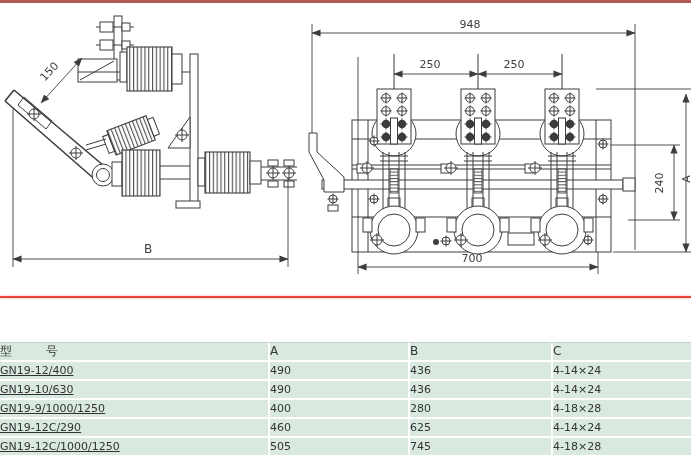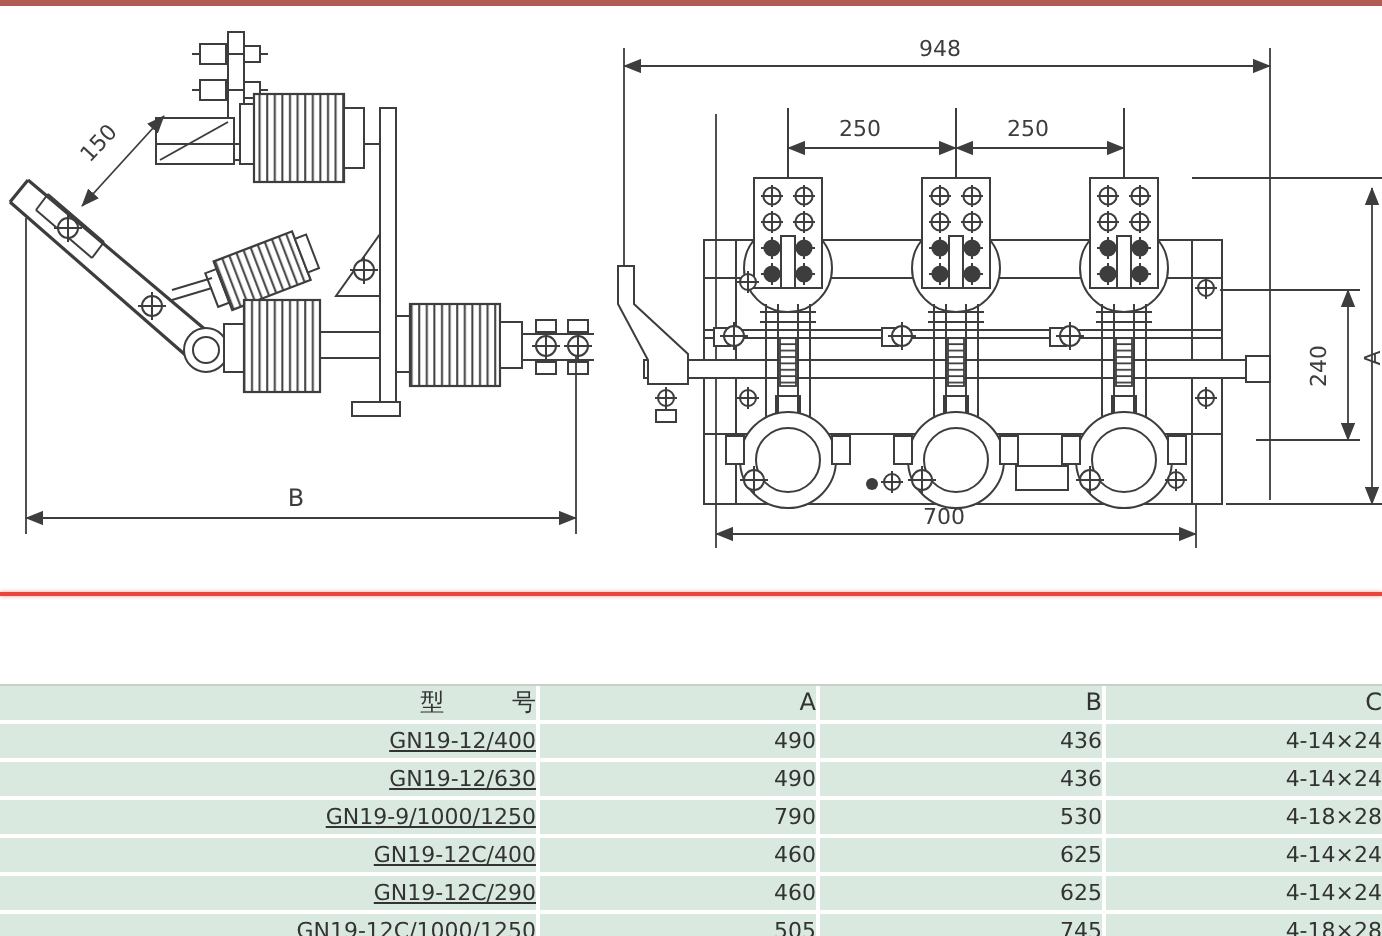--- a/index.html
+++ b/index.html
@@ -19,21 +19,21 @@
   .sd{fill:var(--line);stroke:none;}
   .rib{fill:url(#ribs);stroke:var(--line);stroke-width:1.1;}
   .dim{stroke:var(--line);fill:none;stroke-width:.9;}
   text.dt{fill:var(--line);font:11px "DejaVu Sans","Liberation Sans",sans-serif;stroke:none;}
   
   table.spec{position:absolute;top:342px;left:0;width:691px;border-collapse:separate;border-spacing:0;
     background:var(--table-bg);table-layout:fixed;border-top:1px solid #c7cfc8;
     font-size:11px;color:var(--text);}
   table.spec td,table.spec th{border-right:2px solid var(--table-border);
     border-bottom:2px solid var(--table-border);height:17px;line-height:17px;
-    text-align:right;font-weight:400;padding:0;overflow:hidden;white-space:nowrap;margin-left:40px;}
+    text-align:left;font-weight:400;padding:0;overflow:hidden;white-space:nowrap;margin-left:40px;}
   table.spec td:last-child,table.spec th:last-child{border-right:none;}
   table.spec th{font-size:12px;}
   th.model-h{word-spacing:30px;}
   td.model{text-align:left;padding-left:71px;text-decoration:underline;}
   col.c-model{width:270px;}col.c-a{width:140px;}col.c-b{width:143px;}col.c-c{width:138px;}
 </style>
 </head>
 <body>
 
 <div class="canvas">
@@ -249,36 +249,30 @@
       </tr>
     </thead>
     <tbody>
         <tr>
       <td class="model">GN19-12/400</td>
       <td>490</td>
       <td>436</td>
       <td>4-14×24</td>
     </tr>
         <tr>
-      <td class="model">GN19-12/630</td>
+      <td class="model">GN19-10/630</td>
       <td>490</td>
       <td>436</td>
       <td>4-14×24</td>
     </tr>
         <tr>
       <td class="model">GN19-9/1000/1250</td>
-      <td>790</td>
-      <td>530</td>
+      <td>400</td>
+      <td>280</td>
       <td>4-18×28</td>
-    </tr>
-        <tr>
-      <td class="model">GN19-12C/400</td>
-      <td>460</td>
-      <td>625</td>
-      <td>4-14×24</td>
     </tr>
         <tr>
       <td class="model">GN19-12C/290</td>
       <td>460</td>
       <td>625</td>
       <td>4-14×24</td>
     </tr>
         <tr>
       <td class="model">GN19-12C/1000/1250</td>
       <td>505</td>

